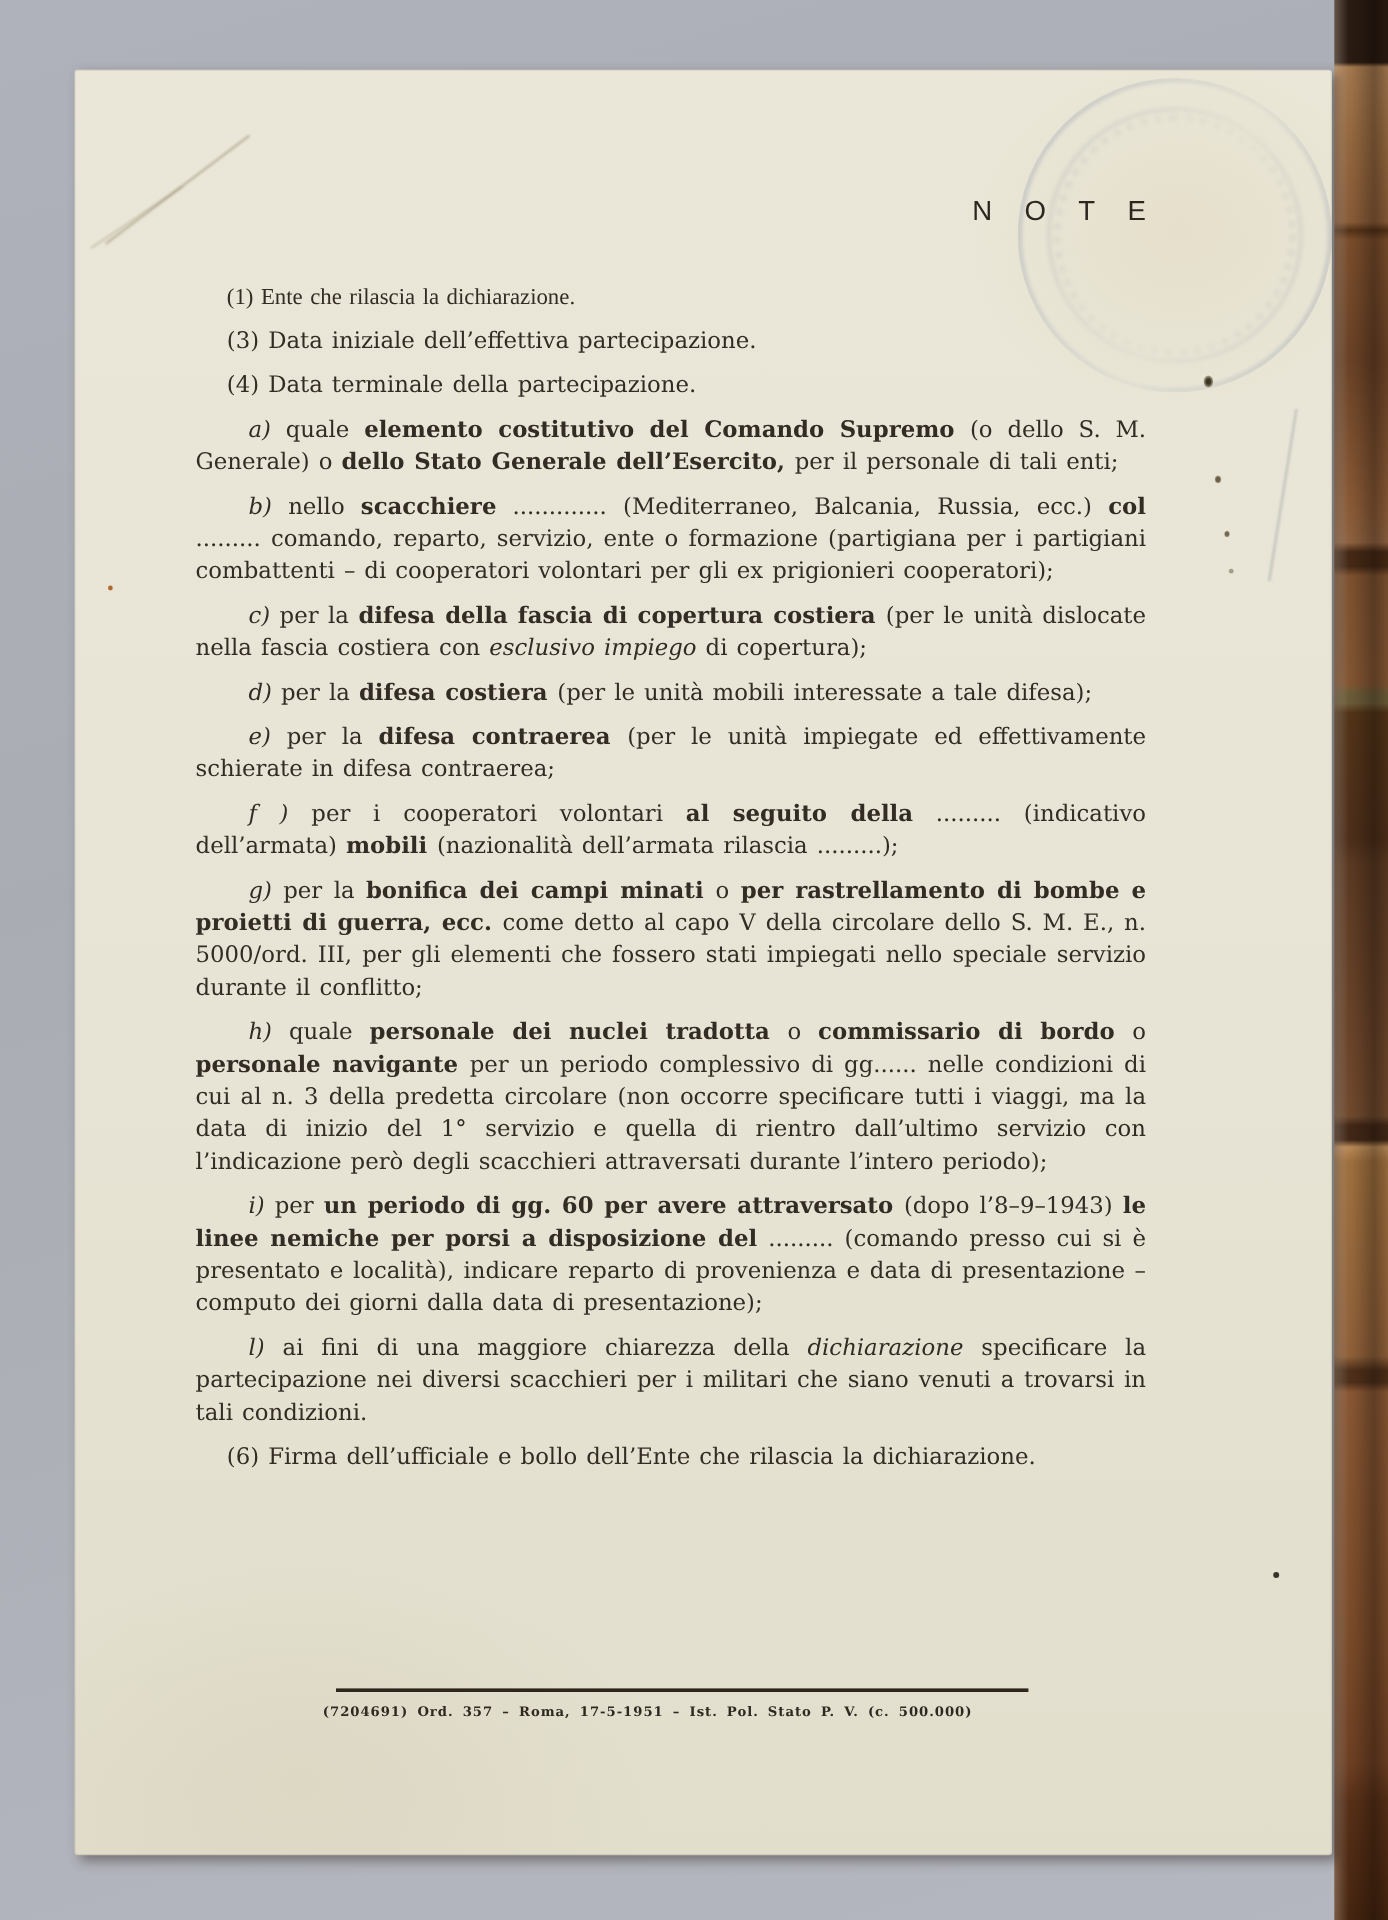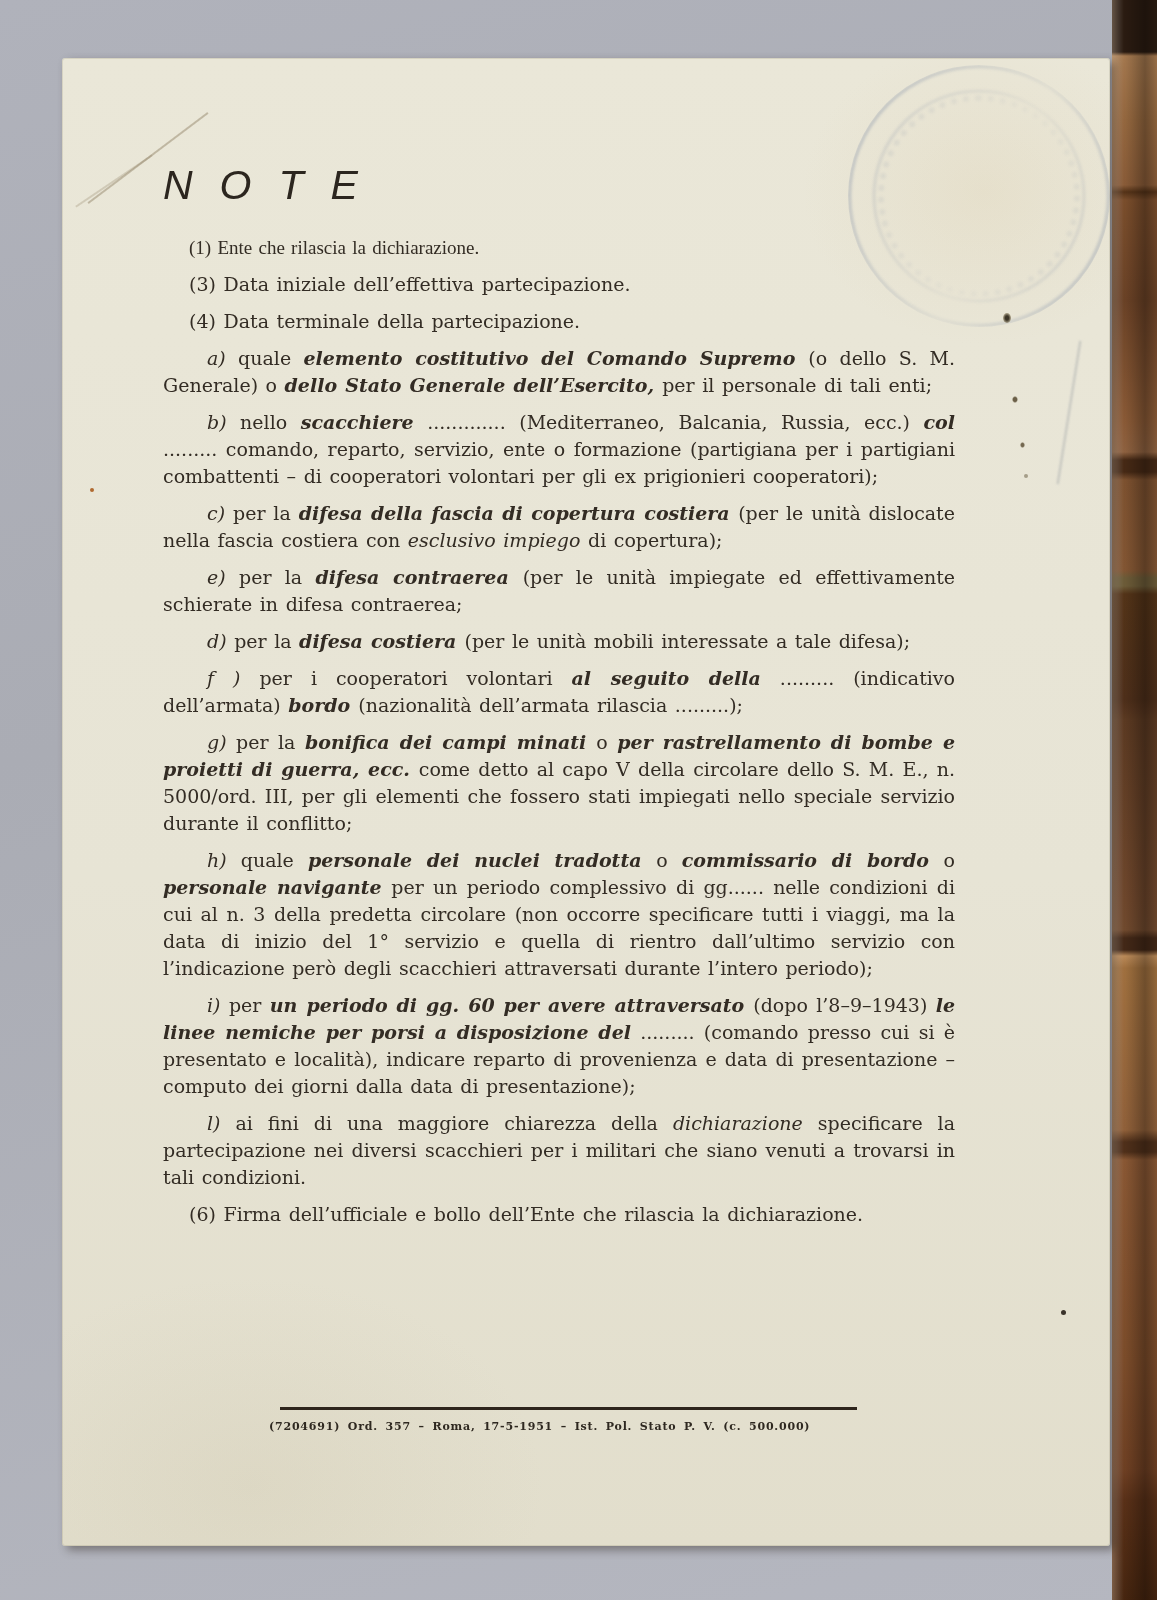--- a/index.html
+++ b/index.html
@@ -56,36 +56,35 @@
     background:rgba(95,105,125,0.28);transform:rotate(9deg);filter:blur(1px);}
   .speck{position:absolute;border-radius:50%;}
   .s1{left:941px;top:255px;width:8px;height:10px;background:radial-gradient(#3c3526 30%,rgba(120,105,70,0.5) 70%,transparent);}
   .s2{left:950px;top:338px;width:6px;height:7px;background:radial-gradient(#6b5f47 40%,transparent 75%);}
   .s3{left:958px;top:384px;width:5px;height:6px;background:radial-gradient(#746850 40%,transparent 75%);}
   .s4{left:962px;top:416px;width:4px;height:4px;background:rgba(110,98,72,0.55);}
   .s5{left:999px;top:1252px;width:5px;height:5px;background:#3a332a;}
   .s6{left:28px;top:430px;width:4px;height:4px;background:#b06a30;}
   
   .title{
-    position:absolute;left:101px;top:104px;width:792px;text-align:left;
-    font-family:"Liberation Sans",sans-serif;font-size:41px;color:#2c261f;
+    position:absolute;left:101px;top:104px;width:792px;text-align:right;
+    font-family:"Liberation Sans",sans-serif;font-size:23px;color:#2c261f;
     letter-spacing:27px;
-    font-style:italic;
   }
   .title span{display:inline-block;margin-right:-27px;}
   .notes{
     position:absolute;left:101px;top:176px;width:792px;
     font-size:19px;line-height:27px;color:#332c24;
     text-align:justify;word-spacing:1.5px;
   }
   .para{margin:10px 0 0;text-indent:44px;}
   .para.num{text-indent:26px;}
   .para:first-child{margin-top:0;font-family:Liberation Serif, serif;}
   .seg-i{font-style:italic;}
-  .seg-bi{font-style:italic;font-weight:700;}
+  .seg-bi{font-weight:700;}
   .rule{position:absolute;left:218px;top:1349px;width:577px;height:3px;background:#2e251c;}
   .imprint{
     position:absolute;left:207px;top:1362px;width:597px;text-align:left;
     font-size:11px;font-weight:700;letter-spacing:0.8px;word-spacing:3px;color:#2e2820;
   }
 </style>
 </head>
 <body>
 
 <div class="wood"></div>
@@ -104,23 +103,23 @@
 
   <div class="title"><span>NOTE</span></div>
 
   <div class="notes">
       <p class="para num"><span class="seg-n">(1) Ente che rilascia la dichiarazione.</span></p>
       <p class="para num"><span class="seg-n">(3) Data iniziale dell’effettiva partecipazione.</span></p>
       <p class="para num"><span class="seg-n">(4) Data terminale della partecipazione.</span></p>
       <p class="para let"><span class="seg-i">a) </span><span class="seg-n">quale </span><span class="seg-bi">elemento costitutivo del Comando Supremo </span><span class="seg-n">(o dello S. M. Generale) o </span><span class="seg-bi">dello Stato Generale dell’Esercito, </span><span class="seg-n">per il personale di tali enti;</span></p>
       <p class="para let"><span class="seg-i">b) </span><span class="seg-n">nello </span><span class="seg-bi">scacchiere</span><span class="seg-n"> ............. (Mediterraneo, Balcania, Russia, ecc.) </span><span class="seg-bi">col</span><span class="seg-n"> ......... comando, reparto, servizio, ente o formazione (partigiana per i partigiani combattenti – di cooperatori volontari per gli ex prigionieri cooperatori);</span></p>
       <p class="para let"><span class="seg-i">c) </span><span class="seg-n">per la </span><span class="seg-bi">difesa della fascia di copertura costiera </span><span class="seg-n">(per le unità dislocate nella fascia costiera con </span><span class="seg-i">esclusivo impiego </span><span class="seg-n">di copertura);</span></p>
+      <p class="para let"><span class="seg-i">d) </span><span class="seg-n">per la </span><span class="seg-bi">difesa costiera </span><span class="seg-n">(per le unità mobili interessate a tale difesa);</span></p>
       <p class="para let"><span class="seg-i">e) </span><span class="seg-n">per la </span><span class="seg-bi">difesa contraerea </span><span class="seg-n">(per le unità impiegate ed effettivamente schierate in difesa contraerea;</span></p>
-      <p class="para let"><span class="seg-i">d) </span><span class="seg-n">per la </span><span class="seg-bi">difesa costiera </span><span class="seg-n">(per le unità mobili interessate a tale difesa);</span></p>
-      <p class="para let"><span class="seg-i">f ) </span><span class="seg-n">per i cooperatori volontari </span><span class="seg-bi">al seguito della</span><span class="seg-n"> ......... (indicativo dell’armata) </span><span class="seg-bi">bordo </span><span class="seg-n">(nazionalità dell’armata rilascia .........);</span></p>
+      <p class="para let"><span class="seg-i">f ) </span><span class="seg-n">per i cooperatori volontari </span><span class="seg-bi">al seguito della</span><span class="seg-n"> ......... (indicativo dell’armata) </span><span class="seg-bi">mobili </span><span class="seg-n">(nazionalità dell’armata rilascia .........);</span></p>
       <p class="para let"><span class="seg-i">g) </span><span class="seg-n">per la </span><span class="seg-bi">bonifica dei campi minati </span><span class="seg-n">o </span><span class="seg-bi">per rastrellamento di bombe e proietti di guerra, ecc. </span><span class="seg-n">come detto al capo V della circolare dello S. M. E., n. 5000/ord. III, per gli elementi che fossero stati impiegati nello speciale servizio durante il conflitto;</span></p>
       <p class="para let"><span class="seg-i">h) </span><span class="seg-n">quale </span><span class="seg-bi">personale dei nuclei tradotta </span><span class="seg-n">o </span><span class="seg-bi">commissario di bordo </span><span class="seg-n">o </span><span class="seg-bi">personale navigante </span><span class="seg-n">per un periodo complessivo di gg...... nelle condizioni di cui al n. 3 della predetta circolare (non occorre specificare tutti i viaggi, ma la data di inizio del 1° servizio e quella di rientro dall’ultimo servizio con l’indicazione però degli scacchieri attraversati durante l’intero periodo);</span></p>
       <p class="para let"><span class="seg-i">i) </span><span class="seg-n">per </span><span class="seg-bi">un periodo di gg. 60 per avere attraversato </span><span class="seg-n">(dopo l’8–9–1943) </span><span class="seg-bi">le linee nemiche per porsi a disposizione del</span><span class="seg-n"> ......... (comando presso cui si è presentato e località), indicare reparto di provenienza e data di presentazione – computo dei giorni dalla data di presentazione);</span></p>
       <p class="para let"><span class="seg-i">l) </span><span class="seg-n">ai fini di una maggiore chiarezza della </span><span class="seg-i">dichiarazione </span><span class="seg-n">specificare la partecipazione nei diversi scacchieri per i militari che siano venuti a trovarsi in tali condizioni.</span></p>
       <p class="para num"><span class="seg-n">(6) Firma dell’ufficiale e bollo dell’Ente che rilascia la dichiarazione.</span></p>
     </div>
 
   <div class="rule"></div>
   <div class="imprint">(7204691) Ord. 357 – Roma, 17-5-1951 – Ist. Pol. Stato P. V. (c. 500.000)</div>
 </div>

